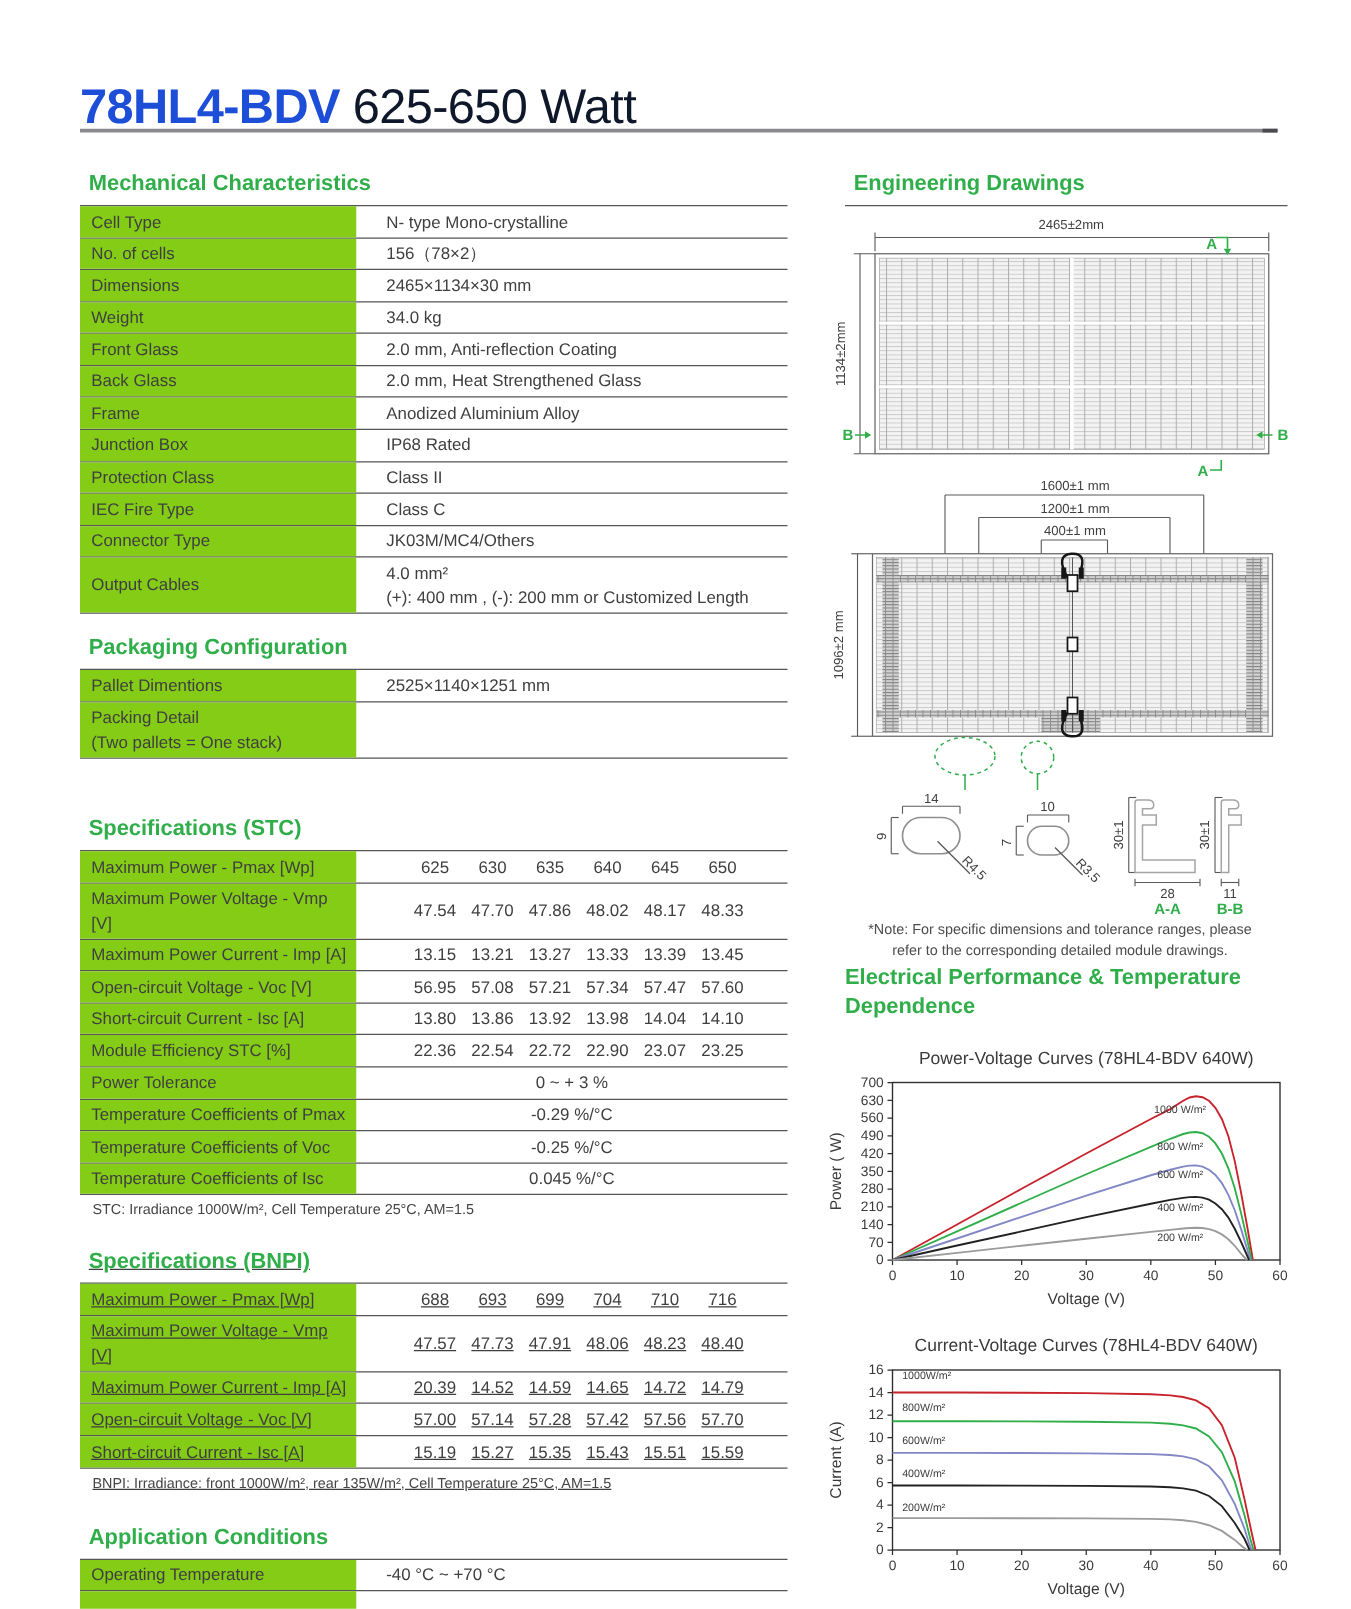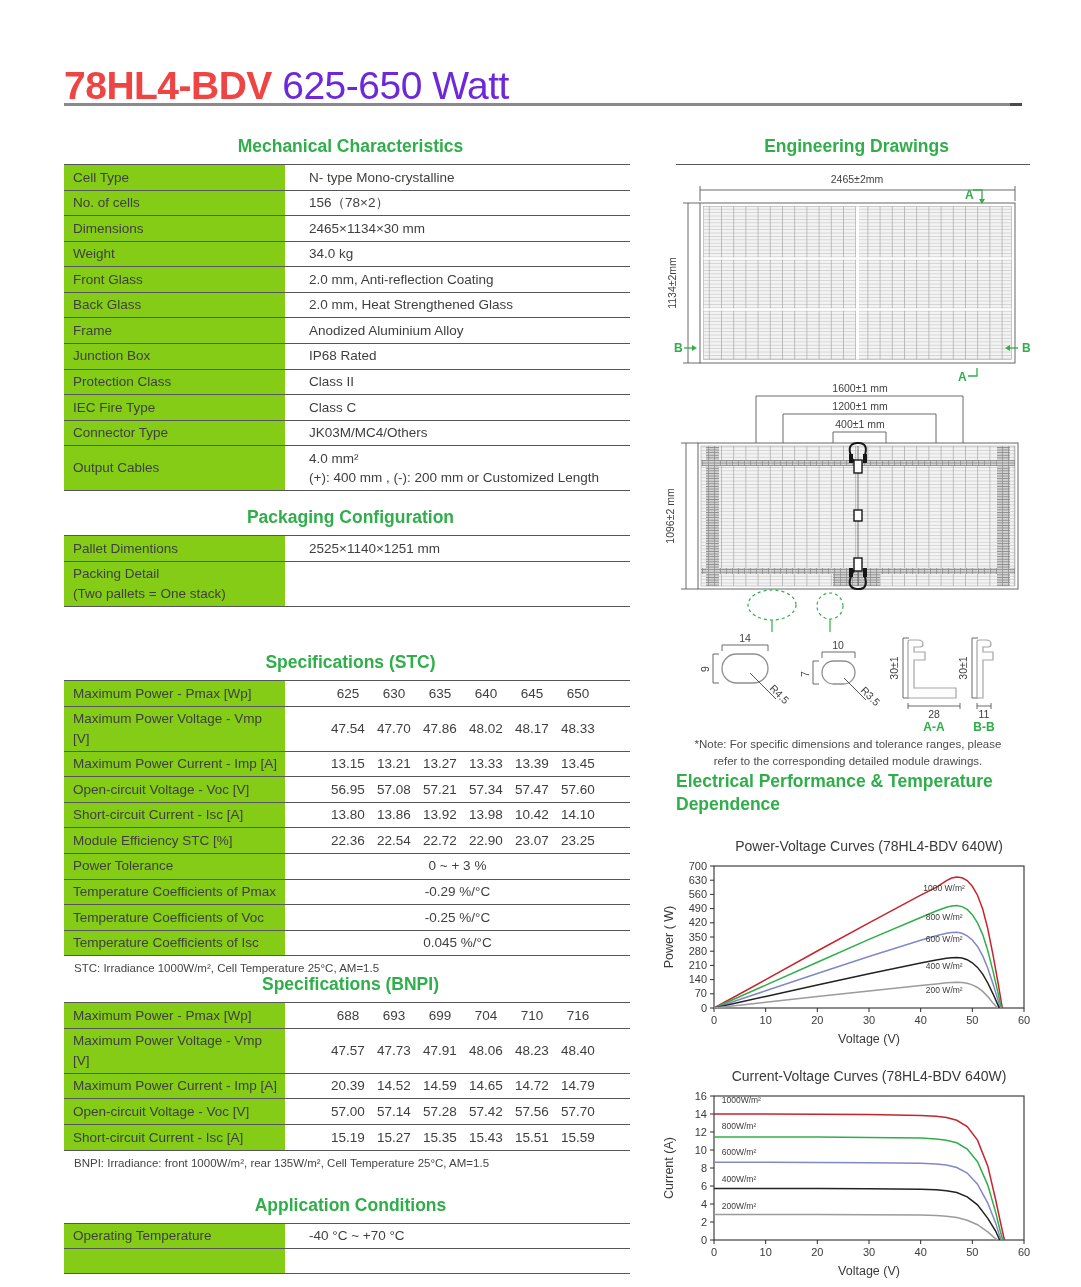--- a/index.html
+++ b/index.html
@@ -1,42 +1,42 @@
 <!DOCTYPE html>
 <html><head>
 <meta charset="utf-8">
 <style>
   html,body{margin:0;padding:0;background:#ffffff;}
   body{width:1081px;height:1287px;position:relative;overflow:hidden;
        font-family:"Liberation Sans",sans-serif;color:#3f3f3f;}
   .abs{position:absolute;}
   
   #title{left:64px;top:38px;font-size:39px;letter-spacing:-0.5px;white-space:nowrap;}
-  #title .model{color:#ef4444;font-weight:bold;}
-  #title .watt{color:#6d28d9;font-weight:400;}
+  #title .model{color:#1d4ed8;font-weight:bold;}
+  #title .watt{color:#0f172a;font-weight:400;}
   #title-rule{left:64px;top:103px;width:958px;height:2.5px;background:#8a8a8e;}
   #title-rule:after{content:"";position:absolute;right:0;top:0;width:12px;height:2.5px;background:#4a4a4e;}
   
   #col-left{left:64px;top:136px;width:566px;}
   
   .sec-h{color:#2fae4a;font-weight:bold;font-size:17.5px;margin:0;
-         padding:0 0 7px 7px;border-bottom:1.6px solid #55555a;text-align:center;}
+         padding:0 0 7px 7px;border-bottom:1.6px solid #55555a;}
   .sec-h2{color:#2fae4a;font-weight:bold;font-size:17.5px;line-height:1.3;}
   
   .trow{display:flex;align-items:stretch;border-bottom:1.3px solid #55555a;
         font-size:13.5px;line-height:1.45;}
   .lbl{flex:0 0 208px;background:#84cc16;padding:2.5px 4px 2.5px 9px;
        display:flex;flex-direction:column;justify-content:center;}
   .val{flex:1;padding:2.5px 0 2.5px 24px;display:flex;flex-direction:column;justify-content:center;}
   .valc{flex:1;display:flex;align-items:center;justify-content:center;text-align:center;padding:2.5px 0;}
   .vals{flex:1;display:flex;align-items:center;padding:2.5px 29px 2.5px 40px;}
   .vals .vcell{flex:1;text-align:center;}
   .trow,.lbl,.val{min-height:19px;}
   .note{font-size:11.5px;color:#454545;padding:6px 0 0 10px;}
-  .m40{margin-top:16px;}.m33{margin-top:45px;}.m24{}.m26{margin-top:26px;}
+  .m40{margin-top:16px;}.m33{margin-top:45px;}.m24{margin-top:24px;text-decoration:underline;}.m26{margin-top:26px;}
   
   #eng-h{left:676px;top:136px;width:347px;}
   #eng-front{left:660px;top:168px;}
   #eng-rear{left:660px;top:382px;}
   #eng-detail{left:660px;top:632px;}
   #eng-note{left:668px;top:736px;width:360px;text-align:center;font-size:11.5px;
             color:#4c4c4c;line-height:1.5;}
   #elec-h{left:676px;top:770px;width:360px;}
   #pv-chart{left:660px;top:836px;}
   #iv-chart{left:660px;top:1066px;}
@@ -271,21 +271,21 @@
         <div class="trow">
           <div class="lbl">
             <div>Short-circuit Current - Isc [A]</div>
           </div>
           <div class="vals">
 
           <span class="vcell">13.80</span>
             <span class="vcell">13.86</span>
             <span class="vcell">13.92</span>
             <span class="vcell">13.98</span>
-            <span class="vcell">10.42</span>
+            <span class="vcell">14.04</span>
             <span class="vcell">14.10</span>
           </div>
         </div>
         <div class="trow">
           <div class="lbl">
             <div>Module Efficiency STC [%]</div>
           </div>
           <div class="vals">
 
           <span class="vcell">22.36</span>

